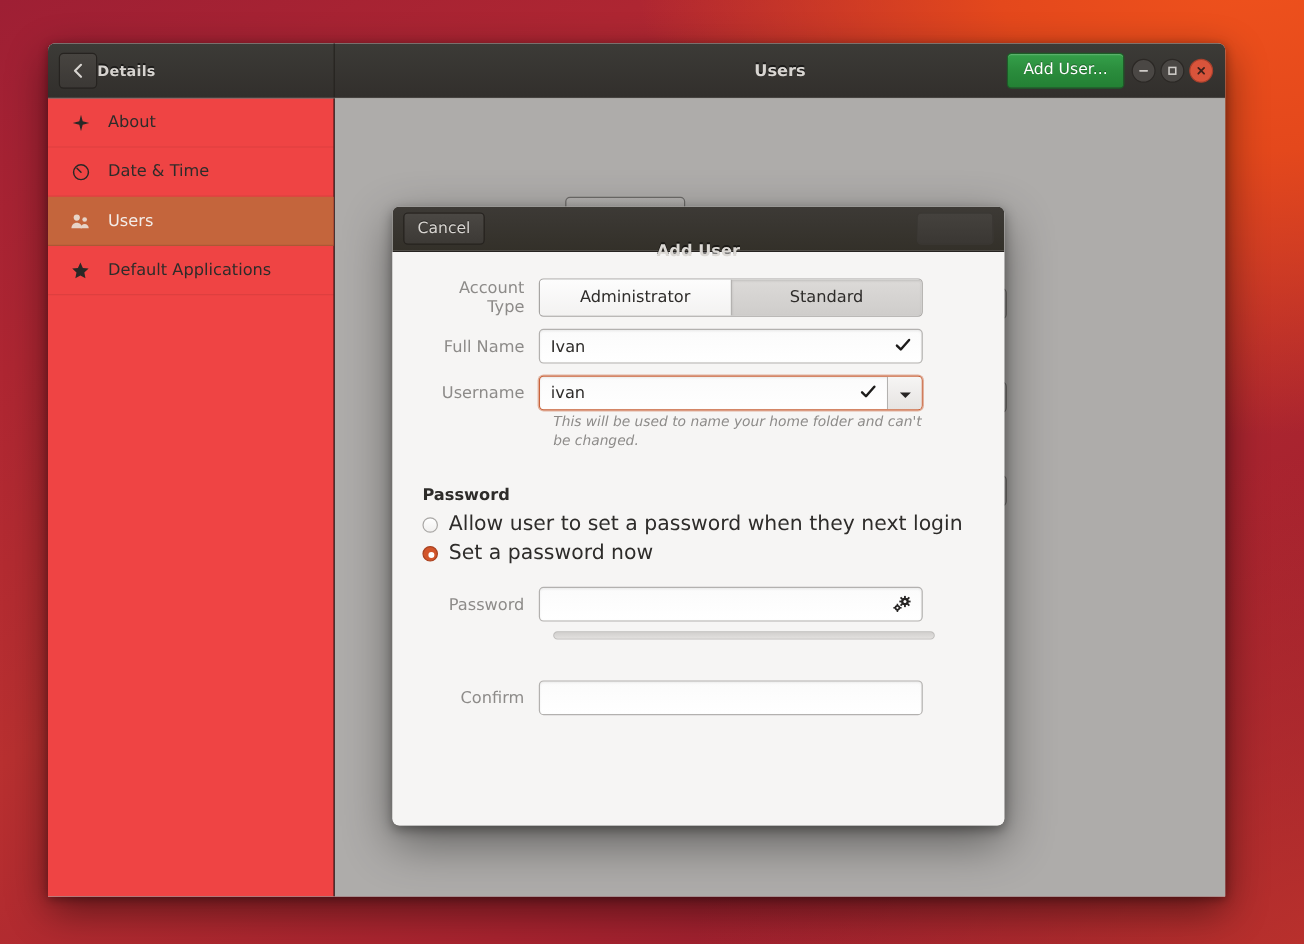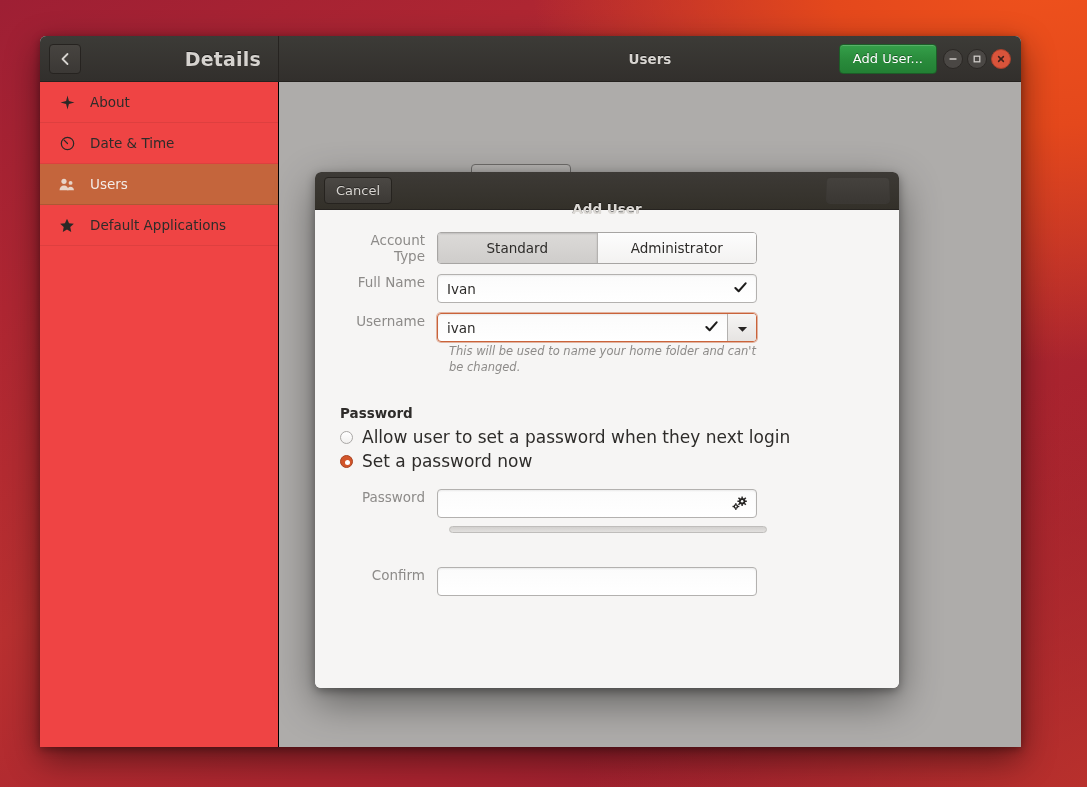--- a/index.html
+++ b/index.html
@@ -70,23 +70,23 @@
     margin-left: 9px;
     border: 1px solid #262320;
     border-radius: 4px;
     background: linear-gradient(to bottom, #474440, #3b3835);
     display: flex; align-items: center; justify-content: center;
     cursor: pointer;
   }
   .back-btn svg { display: block; }
   #panel-title {
     flex: 1;
-    text-align: right;
+    text-align: left;
     color: #d6d3cf;
-    font-size: 19px;
+    font-size: 12px;
     font-weight: bold;
     letter-spacing: .2px;
     padding-right: 17px;
     text-shadow: 0 -1px 0 rgba(0,0,0,.5);
   }
   #titlebar-right {
     flex: 1;
     height: 100%;
     display: flex;
     align-items: center;
@@ -189,22 +189,22 @@
     background: #b0aeac;
     color: #868482;
     font-size: 13px;
     font-family: "DejaVu Sans", sans-serif;
     cursor: default;
   }
 
   
   #dialog {
     position: absolute;
-    left: 275px; top: 136px;
-    width: 584px;
+    left: 287px; top: 136px;
+    width: 510px;
     border-radius: 6px;
     box-shadow: 0 14px 40px rgba(0,0,0,0.45), 0 3px 10px rgba(0,0,0,0.35);
     overflow: hidden;
     background: #f6f5f4;
   }
   #dialog-header {
     height: 38px;
     display: flex;
     align-items: center;
     padding: 0 9px;
@@ -249,20 +249,21 @@
   }
 
   #dialog-body {
     background: #f6f5f4;
     padding: 22px 25px 26px 25px;
     min-height: 478px;
   }
 
   .row {
     display: flex;
+    align-items: center;
     margin-bottom: 10px;
   }
   .row-label {
     width: 97px;
     text-align: right;
     padding-right: 12px;
     color: #8d8b89;
     font-size: 13.5px;
     flex: 0 0 97px;
   }
@@ -505,22 +506,22 @@
         <button id="cancel-btn">Cancel</button>
         <div id="dialog-title">Add User</div>
         <button id="add-btn"></button>
       </div>
 
       <div id="dialog-body">
 
         <div class="row">
           <div class="row-label">Account Type</div>
           <div class="segment">
+            <button class="seg-btn">Administrator</button>
             <button class="seg-btn selected">Standard</button>
-            <button class="seg-btn">Administrator</button>
           </div>
         </div>
 
         <div class="row">
           <div class="row-label">Full Name</div>
           <div class="entry">
             <input type="text" value="Ivan" style="">
             <span class="ok-check">
               <svg width="13" height="13" viewBox="0 0 14 14">
                 <polyline points="1.5,7.5 5,11 12.5,2.5" fill="none" stroke="#1d1c1b" stroke-width="2.2" stroke-linecap="round" stroke-linejoin="round"></polyline>

